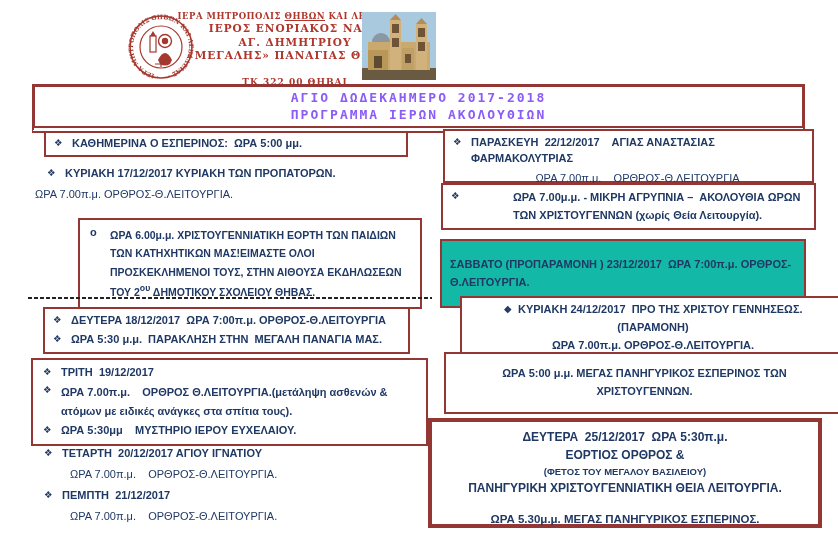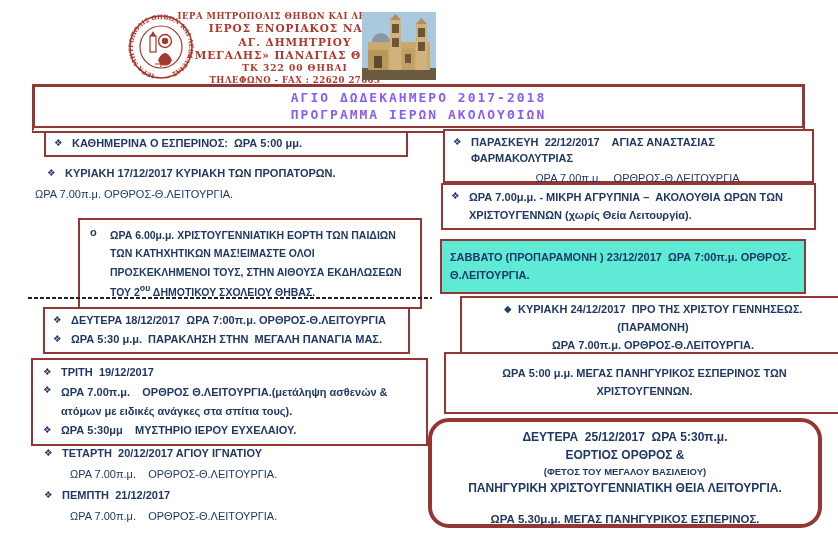--- a/index.html
+++ b/index.html
@@ -4,23 +4,23 @@
 <style>
   html,body{margin:0;padding:0;background:#fff;}
   .page{position:relative;width:838px;height:540px;background:#fff;overflow:hidden;
         font-family:"Liberation Sans",sans-serif;color:#1f3864;}
   .abs{position:absolute;}
   
   .hdr-text{left:170px;top:12px;width:250px;text-align:center;color:#b0362c;
             font-family:"DejaVu Serif",serif;font-weight:bold;line-height:1.1;}
   .hl1{font-size:8.5px;letter-spacing:.5px;}
   .hl2{font-size:10.5px;letter-spacing:1px;margin-top:2px;}
-  .hl5{font-size:9px;letter-spacing:1px;margin-top:2px;}
+  .hl5{font-size:9px;letter-spacing:1px;margin-top:16px;}
   .hl6{font-size:8.5px;letter-spacing:.5px;margin-top:2px;}
-  .u{}
+  .u{text-decoration:underline;}
   
   .title-box{left:32px;top:84px;width:767px;border:3px solid #943634;border-bottom:7px double #943634;
              background:#fff;text-align:center;padding:2px 0 3px 0;}
   .title-box div{font-family:"DejaVu Sans Mono",monospace;font-weight:bold;font-size:13px;
                  letter-spacing:2px;color:#8b5cf6;line-height:17px;}
   
   .mbox{border:2px solid #943634;background:#fff;box-sizing:border-box;}
   .row{display:flex;align-items:flex-start;}
   .blt{flex:0 0 18px;font-size:9.5px;padding-top:1px;text-align:left;}
   .blt-o{flex:0 0 20px;font-size:11px;font-weight:bold;}
@@ -157,40 +157,40 @@
     <div class="row">
         <span class="blt">❖</span>
       <span class="b t">ΠΑΡΑΣΚΕΥΗ  22/12/2017    ΑΓΙΑΣ ΑΝΑΣΤΑΣΙΑΣ ΦΑΡΜΑΚΟΛΥΤΡΙΑΣ</span>
       </div>
     <div class="r t" style="margin:4px 0 0 18px;text-align:center;">ΩΡΑ 7.00π.μ.    ΟΡΘΡΟΣ-Θ.ΛΕΙΤΟΥΡΓΙΑ</div>
   </div>
 
   <div class="abs mbox" style="left:441px;top:183px;width:375px;padding:4px 8px;border-width:2.5px;">
     <div class="row">
         <span class="blt">❖</span>
-      <span class="b t" style="line-height:1.6;">ΩΡΑ 7.00μ.μ. - ΜΙΚΡΗ ΑΓΡΥΠΝΙΑ –  ΑΚΟΛΟΥΘΙΑ ΩΡΩΝ ΤΩΝ ΧΡΙΣΤΟΥΓΕΝΝΩΝ (χωρίς Θεία Λειτουργία).</span>
+      <span class="b t" style="line-height:1.6;margin-left:44px;">ΩΡΑ 7.00μ.μ. - ΜΙΚΡΗ ΑΓΡΥΠΝΙΑ –  ΑΚΟΛΟΥΘΙΑ ΩΡΩΝ ΤΩΝ ΧΡΙΣΤΟΥΓΕΝΝΩΝ (χωρίς Θεία Λειτουργία).</span>
       </div>
   </div>
 
-  <div class="abs mbox" style="left:440px;top:239px;width:366px;padding:8px 8px;background:#5eead4;">
+  <div class="abs mbox" style="left:440px;top:239px;width:366px;padding:15px 8px;background:#14b8a6;">
     <div class="b t" style="line-height:1.6;">ΣΑΒΒΑΤΟ (ΠΡΟΠΑΡΑΜΟΝΗ ) 23/12/2017  ΩΡΑ 7:00π.μ. ΟΡΘΡΟΣ-Θ.ΛΕΙΤΟΥΡΓΙΑ.</div>
   </div>
 
   <div class="abs mbox ctr" style="left:444px;top:296px;width:386px;padding:4px 10px;margin-left:16px;">
     <div class="b t"><span class="blt" style="padding-right:6px;">❖</span><span>ΚΥΡΙΑΚΗ 24/12/2017  ΠΡΟ ΤΗΣ ΧΡΙΣΤΟΥ ΓΕΝΝΗΣΕΩΣ.</span></div>
     <div class="b t" style="margin-top:2px;">(ΠΑΡΑΜΟΝΗ)</div>
     <div class="b t" style="margin-top:2px;">ΩΡΑ 7.00π.μ. ΟΡΘΡΟΣ-Θ.ΛΕΙΤΟΥΡΓΙΑ.</div>
   </div>
 
   <div class="abs mbox ctr" style="left:444px;top:352px;width:401px;padding:12px 10px;">
     <div class="b t">ΩΡΑ 5:00 μ.μ. ΜΕΓΑΣ ΠΑΝΗΓΥΡΙΚΟΣ ΕΣΠΕΡΙΝΟΣ ΤΩΝ</div>
     <div class="b t" style="margin-top:2px;">ΧΡΙΣΤΟΥΓΕΝΝΩΝ.</div>
   </div>
 
-  <div class="abs mbox ctr" style="left:428px;top:418px;width:394px;height:110px;padding:7px 10px;border-width:4px;border-radius:21px;">
+  <div class="abs mbox ctr" style="left:428px;top:418px;width:394px;height:110px;padding:7px 10px;border-width:4px;">
     <div class="b t" style="font-size:12px;">ΔΕΥΤΕΡΑ  25/12/2017  ΩΡΑ 5:30π.μ.</div>
     <div class="b t" style="font-size:12px;margin-top:1px;">ΕΟΡΤΙΟΣ ΟΡΘΡΟΣ &amp;</div>
     <div class="b t small">(ΦΕΤΟΣ ΤΟΥ ΜΕΓΑΛΟΥ ΒΑΣΙΛΕΙΟΥ)</div>
     <div class="b t" style="font-size:12px;margin-top:1px;">ΠΑΝΗΓΥΡΙΚΗ ΧΡΙΣΤΟΥΓΕΝΝΙΑΤΙΚΗ ΘΕΙΑ ΛΕΙΤΟΥΡΓΙΑ.</div>
     <div class="b t" style="font-size:11.5px;margin-top:14px;">ΩΡΑ 5.30μ.μ. ΜΕΓΑΣ ΠΑΝΗΓΥΡΙΚΟΣ ΕΣΠΕΡΙΝΟΣ.</div>
   </div>
 
 </div>
 
 </body></html>

